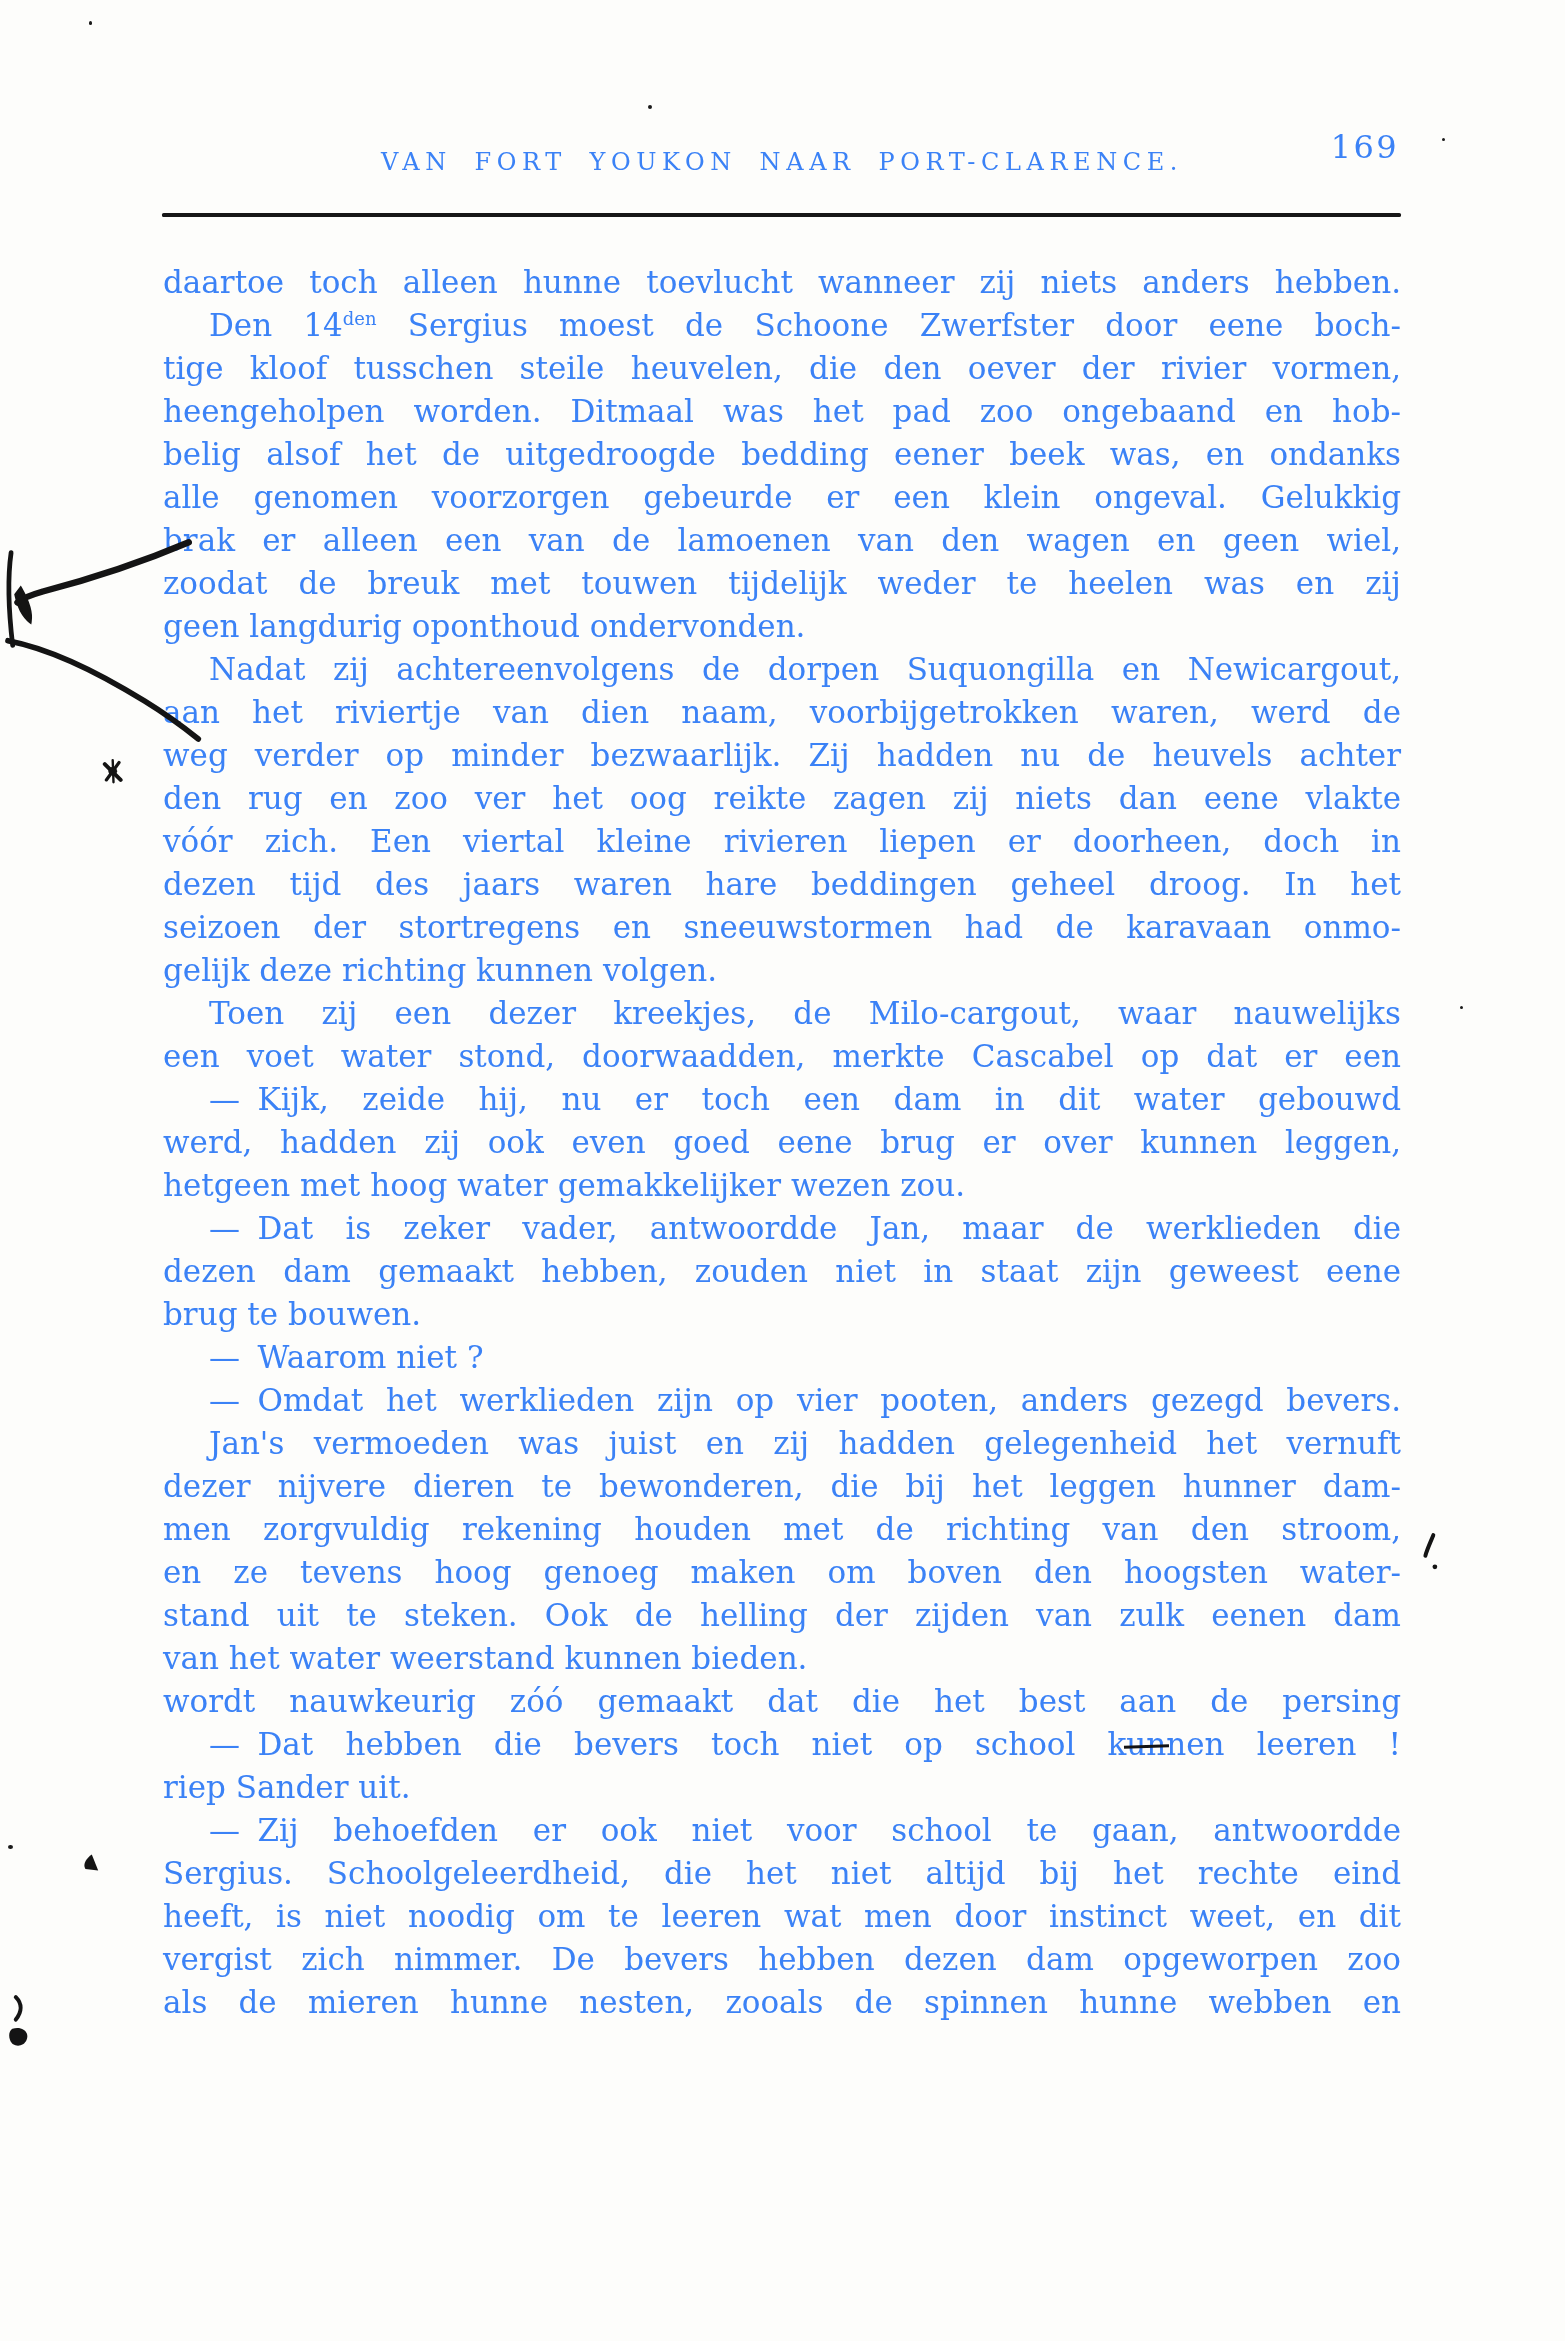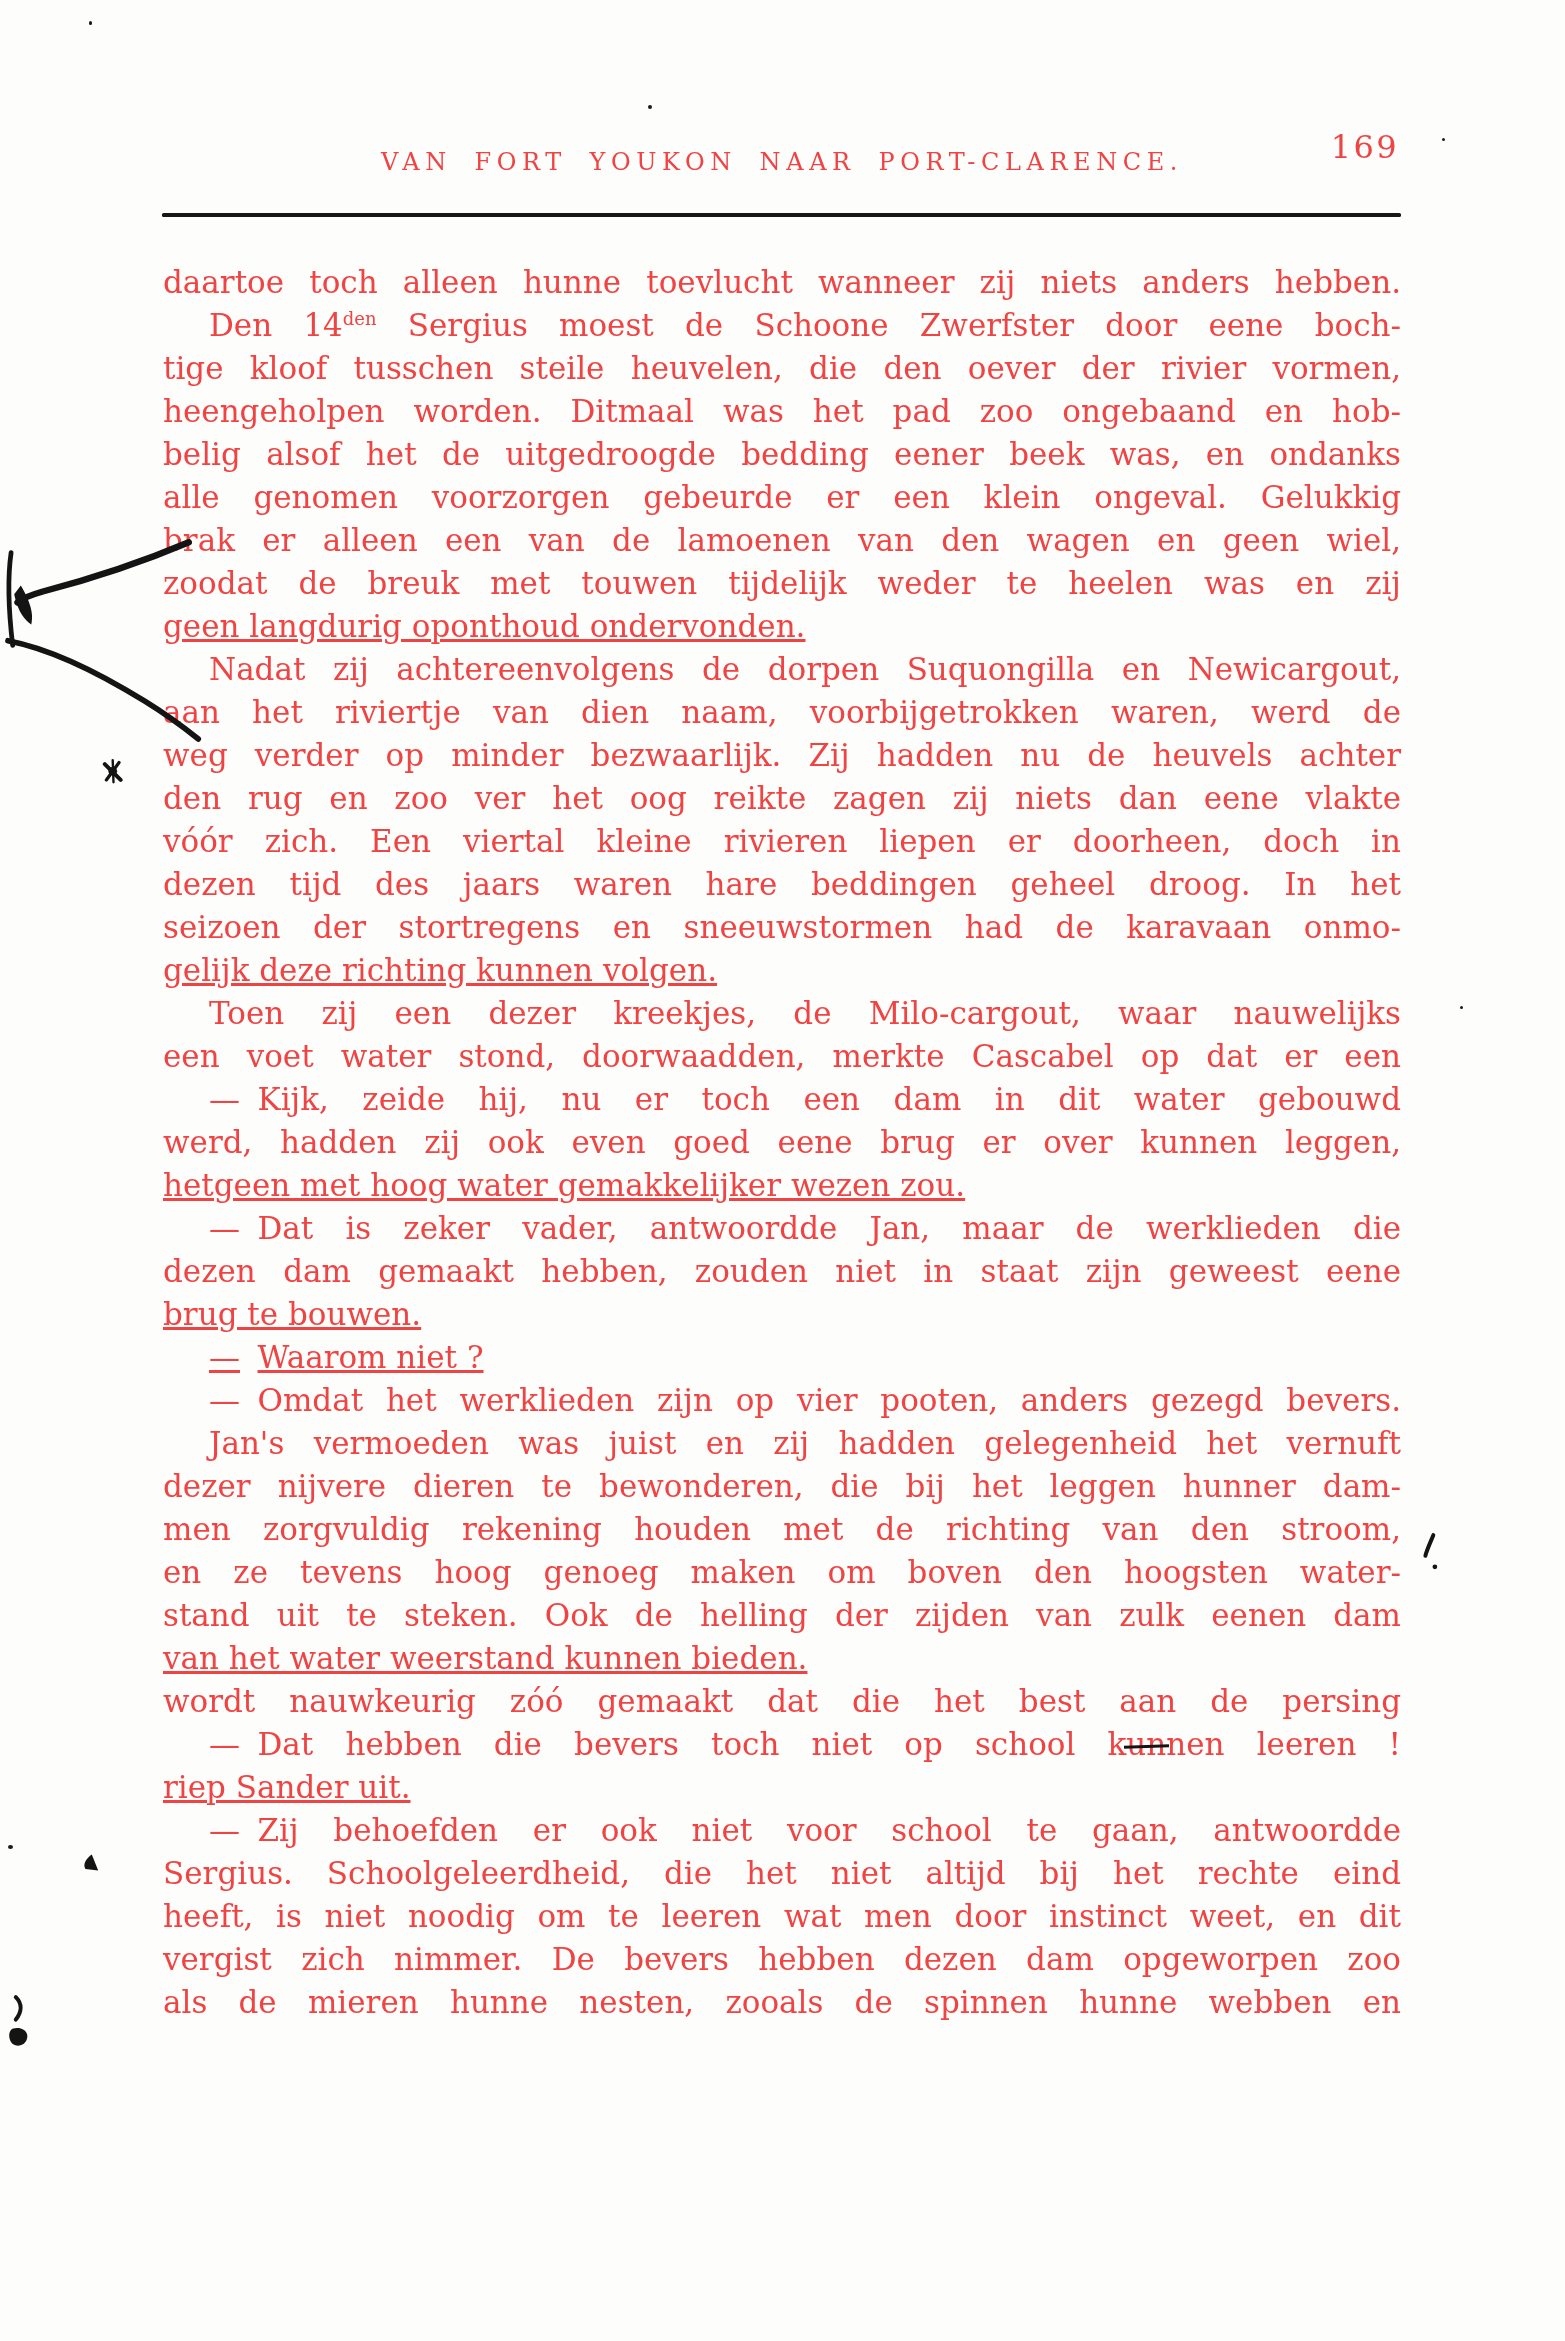--- a/index.html
+++ b/index.html
@@ -1,20 +1,20 @@
 <!DOCTYPE html>
 <html style="font-size:12.7px"><head>
 <meta charset="utf-8">
 <style>
   html,body{margin:0;padding:0;background:#d8d8d8;}
   .page{
     position:relative;
     width:1566px;height:2342px;
     background:#fdfdfb;
-    color:#ef4444;
+    color:#3b82f6;
     font-family:"DejaVu Serif","Liberation Serif",serif;
     overflow:hidden;
   }
   .running-title{
     position:absolute;top:148px;left:163px;width:1238px;
     text-align:center;
     font-size:24px;letter-spacing:5.6px;word-spacing:9.5px;
     white-space:nowrap;
   }
   .page-number{
@@ -26,21 +26,21 @@
     background:#171717;border-radius:1.6px;
   }
   .text-block{
     position:absolute;top:261px;left:163px;width:1238px;
   }
   .line{
     height:43px;line-height:43px;
     font-size:31px;
   }
   .j{text-align:justify;text-align-last:justify;}
-  .l{text-align:left;text-decoration:underline;}
+  .l{text-align:left;}
   .ind{padding-left:46px;}
   .i{}
   .sup{vertical-align:super;font-size:0.58em;line-height:0;margin-top:16px;}
   .dash{margin-right:17.5px;}
   .strike{position:relative;}
   .strike::after{
     content:"";position:absolute;left:-2.4px;right:-2.4px;top:54%;height:3.2px;
     background:#141414;transform:rotate(-2deg);
   }
   .mark{position:absolute;}

